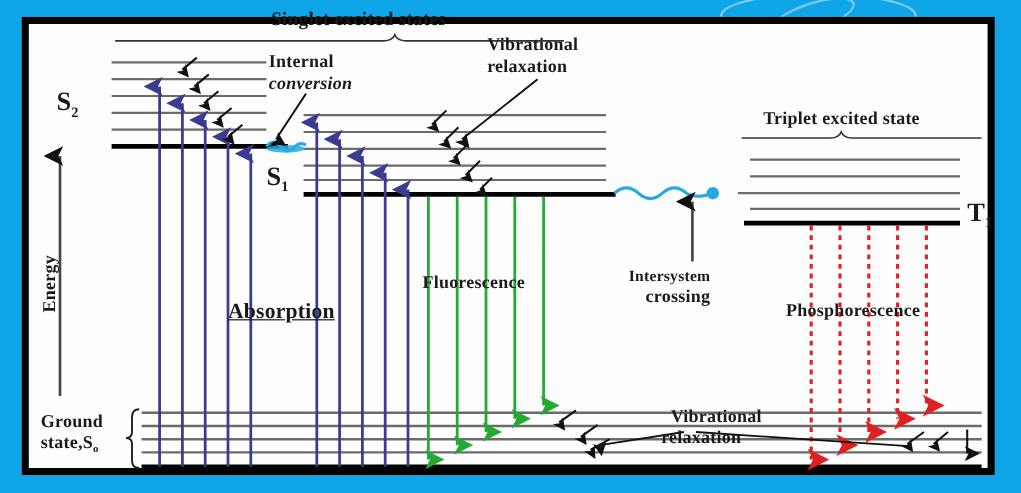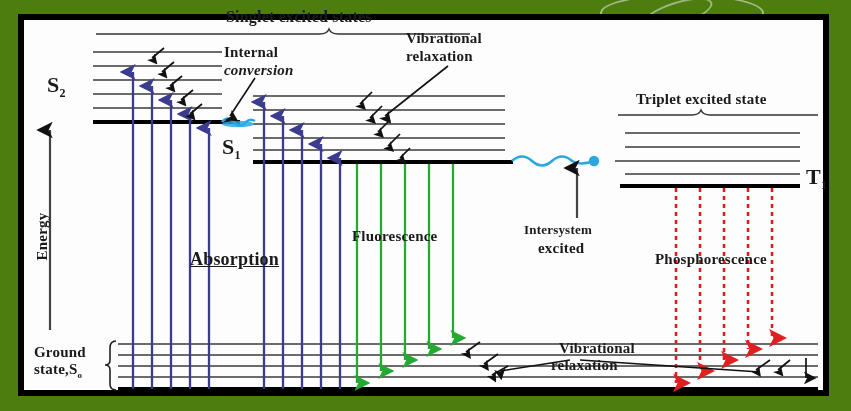--- a/index.html
+++ b/index.html
@@ -1,17 +1,17 @@
 <!DOCTYPE html>
 <html><head>
 <meta charset="utf-8">
 <style>
   html,body{margin:0;padding:0;background:#ffffff;}
   body{font-family:"Liberation Serif",serif;}
-  #root{position:relative;width:851px;height:411px;background:#4d7c0f;overflow:hidden;}
+  #root{position:relative;width:851px;height:411px;background:#0ea5e9;overflow:hidden;}
   #frame{position:absolute;left:18px;top:14px;width:811px;height:382px;background:#fdfdfd;
          border:6px solid #000000;box-sizing:border-box;}
   #stage{position:absolute;left:0;top:0;width:851px;height:411px;}
   .lbl{position:absolute;color:#1a1a1a;white-space:nowrap;font-weight:700;letter-spacing:.2px;}
   .serif{font-family:"Liberation Serif",serif;}
   .wm{position:absolute;left:600px;top:-6px;width:160px;height:34px;
       border-radius:50%;border:2px solid #eceff1;opacity:.55;}
   .wm2{position:absolute;left:640px;top:2px;width:70px;height:20px;
       border-radius:50%;border:2px solid #eceff1;opacity:.5;transform:rotate(-18deg);}
 </style>
@@ -195,21 +195,21 @@
   <div class="lbl serif" style="left:224px;top:62px;font-size:15px;font-style:italic;">conversion</div>
 
   <div class="lbl serif" style="left:406px;top:30px;font-size:15px;">Vibrational</div>
   <div class="lbl serif" style="left:406px;top:48px;font-size:15px;">relaxation</div>
 
   <div class="lbl serif" style="left:190px;top:249px;font-size:18px;text-decoration:underline;">Absorption</div>
 
   <div class="lbl serif" style="left:352px;top:228px;font-size:15px;">Fluorescence</div>
 
   <div class="lbl serif" style="left:524px;top:222px;font-size:13px;">Intersystem</div>
-  <div class="lbl serif" style="left:538px;top:240px;font-size:15px;">excited</div>
+  <div class="lbl serif" style="left:538px;top:240px;font-size:15px;">crossing</div>
 
   <div class="lbl serif" style="left:655px;top:251px;font-size:15px;">Phosphorescence</div>
 
   <div class="lbl serif" style="left:559px;top:340px;font-size:15px;">Vibrational</div>
   <div class="lbl serif" style="left:551px;top:357px;font-size:15px;">relaxation</div>
 
   <div class="lbl serif" style="left:-3px;top:228px;font-size:15px;transform:rotate(-90deg);transform-origin:center;width:90px;text-align:center;">
     <span>Energy</span>
   </div>
 

